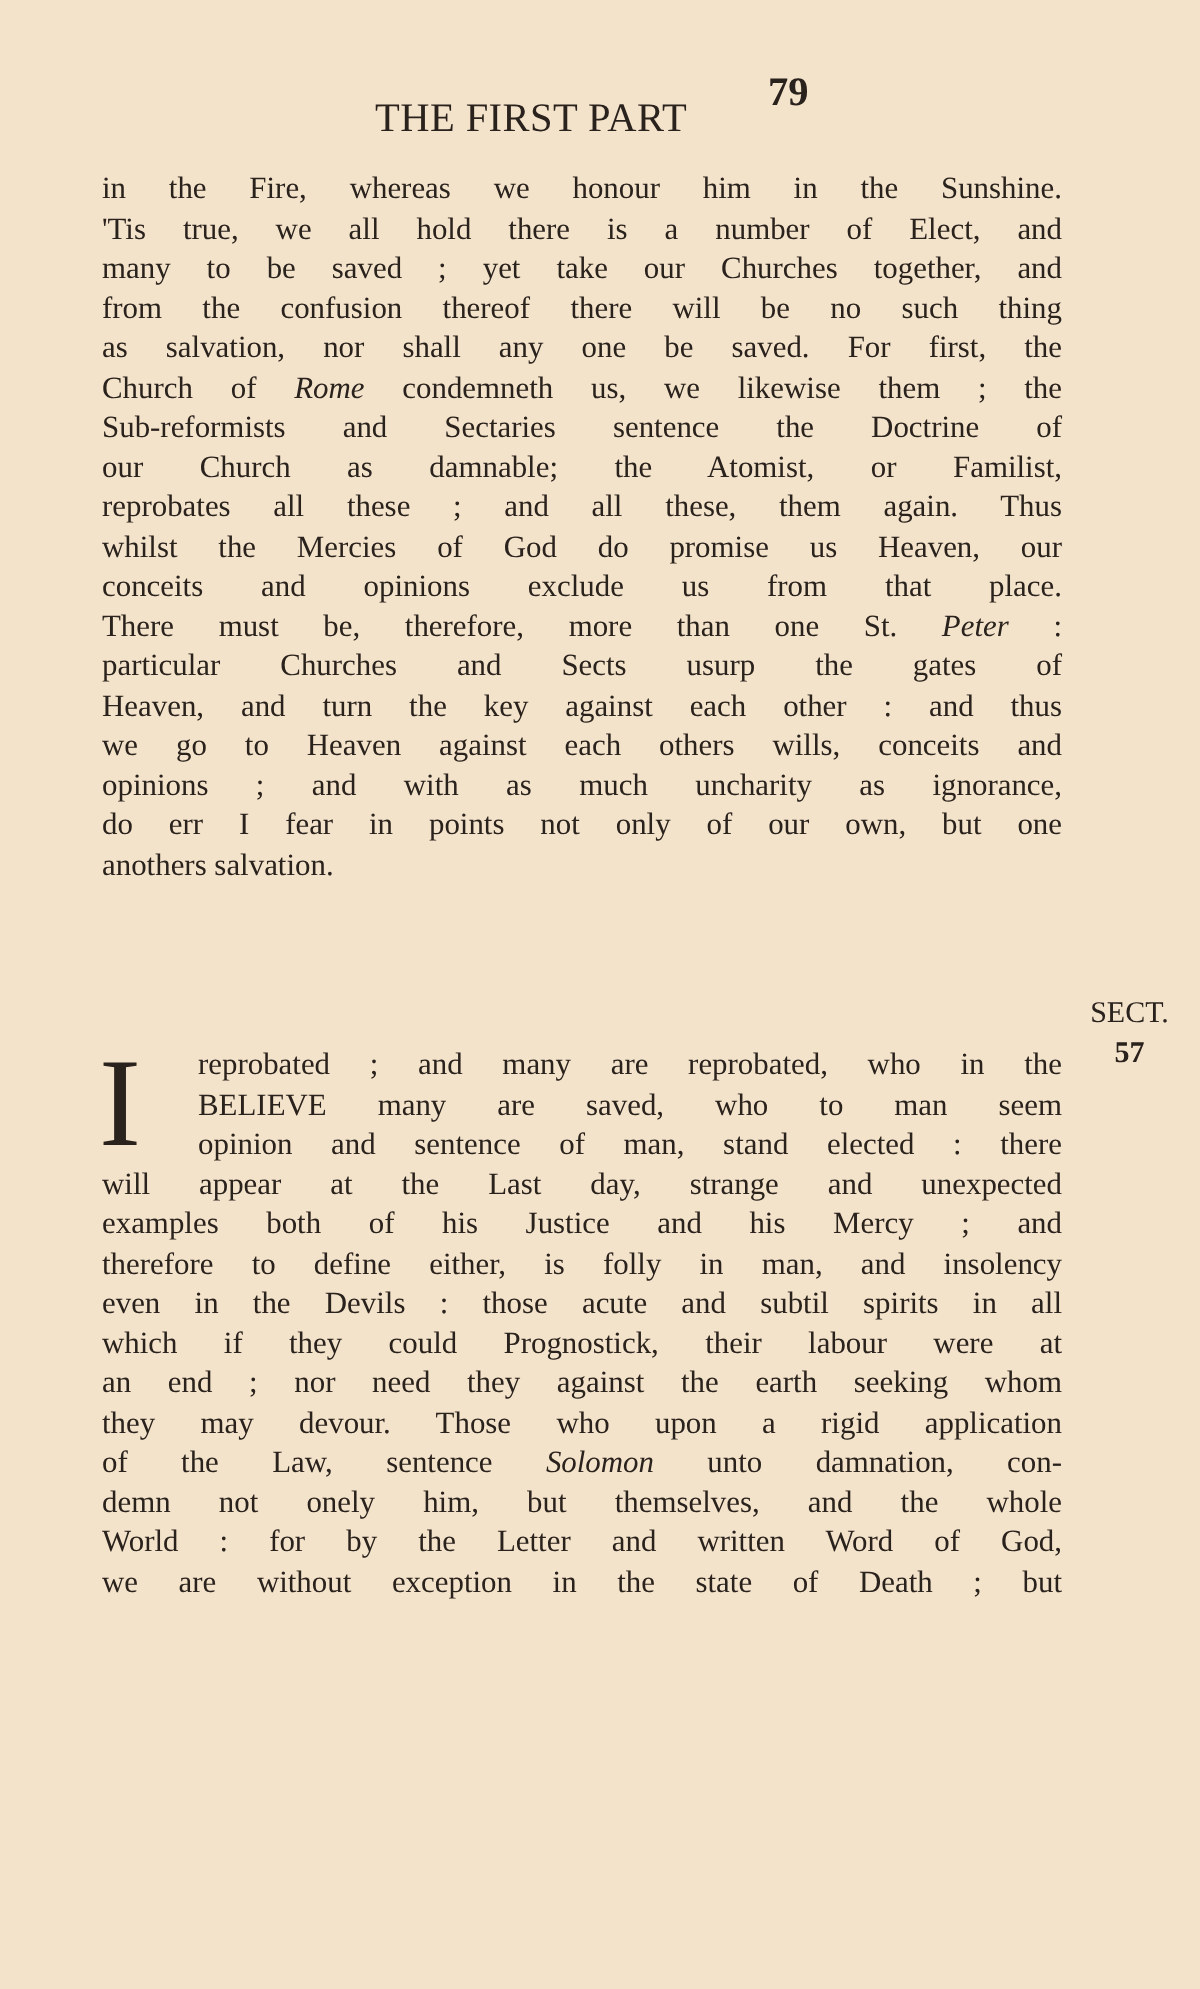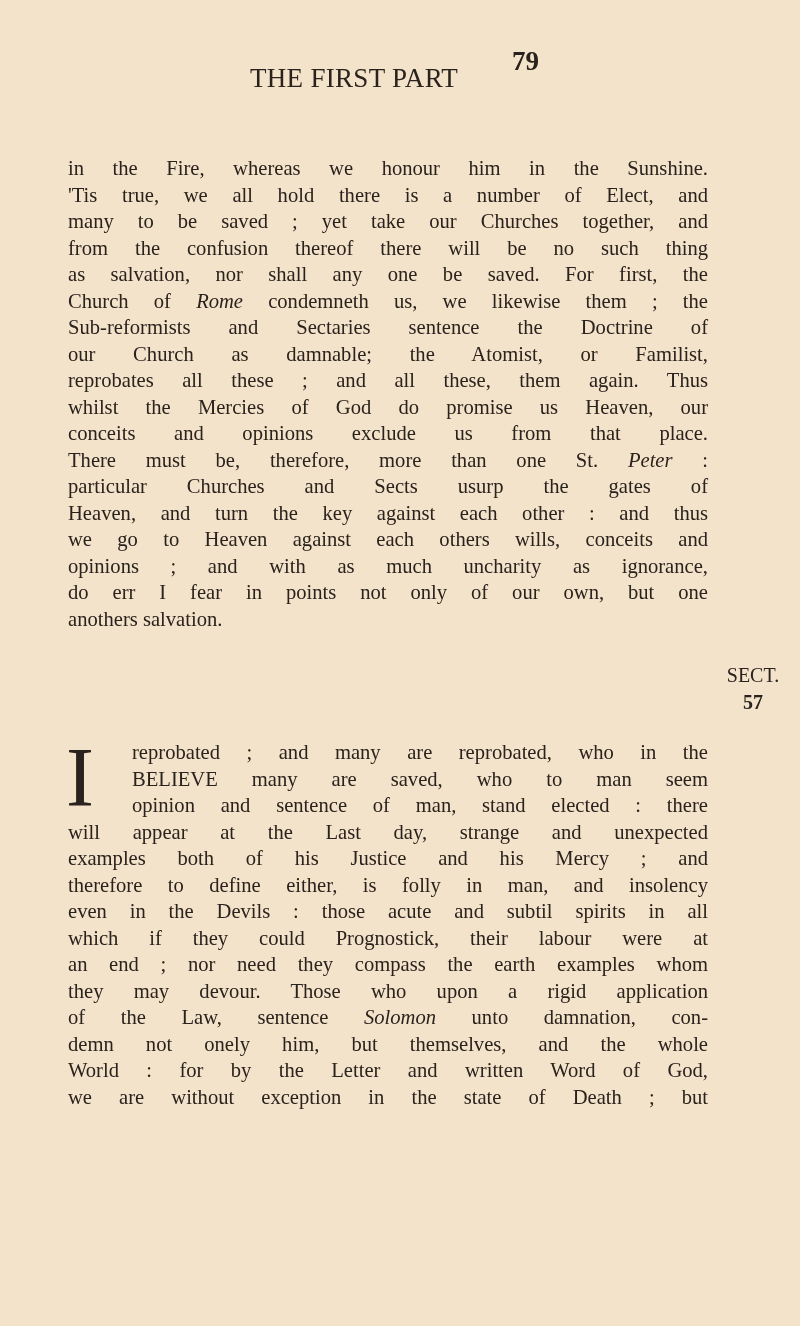--- a/index.html
+++ b/index.html
@@ -6,21 +6,21 @@
   body {
     width:800px; height:1326px; overflow:hidden;
     background:#f4e3cb;
     font-family:"Liberation Serif", "DejaVu Serif", serif;
     color:#2a221c;
     position:relative;
   }
   .page { position:absolute; left:0; top:0; width:800px; height:1326px; }
   .running-head { position:absolute; top:63px; left:250px; font-size:27px; letter-spacing:0.3px; }
   .page-number { position:absolute; top:46px; left:483px; font-size:27px; font-weight:bold;margin-left:29px; }
-  .body-text { position:absolute; left:68px; width:640px; font-size:20.6px; line-height:26.5px;margin-top:42px; }
+  .body-text { position:absolute; left:68px; width:640px; font-size:20.6px; line-height:26.5px; }
   .line { display:block; white-space:nowrap; text-align:justify; text-align-last:justify; height:26.5px; }
   .line.last { text-align-last:left; }
   .para1 { top:113px; }
   .para2 { top:697px; }
   .dropcap { float:left; font-size:84px; line-height:70px; height:72px; margin:4px 8px 0 -2px; }
   .para2 .indent { margin-left:64px; display:block; white-space:nowrap; text-align:justify; text-align-last:justify; height:26.5px; }
   .margin-note { position:absolute; left:723px; top:662px; font-size:20px; line-height:26.5px; text-align:center; width:60px; }
   .margin-note .num { font-weight:bold; }
   em { }
 </style>
@@ -58,21 +58,21 @@
         <span class="indent">reprobated ; and many are reprobated, who in the</span>
         <span class="indent">BELIEVE many are saved, who to man seem</span>
         <span class="indent">opinion and sentence of man, stand elected : there</span>
       </div>
     <div id="p2-rest">
         <span class="line">will appear at the Last day, strange and unexpected</span>
         <span class="line">examples both of his Justice and his Mercy ; and</span>
         <span class="line">therefore to define either, is folly in man, and insolency</span>
         <span class="line">even in the Devils : those acute and subtil spirits in all</span>
         <span class="line">which if they could Prognostick, their labour were at</span>
-        <span class="line">an end ; nor need they compass the earth examples whom</span>
+        <span class="line">an end ; nor need they against the earth seeking whom</span>
         <span class="line">they may devour. Those who upon a rigid application</span>
         <span class="line">of the Law, sentence <em>Solomon</em> unto damnation, con-</span>
         <span class="line">demn not onely him, but themselves, and the whole</span>
         <span class="line">World : for by the Letter and written Word of God,</span>
         <span class="line">we are without exception in the state of Death ; but</span>
       </div>
   </div>
 
   <div class="margin-note">
     <div>SECT.</div>

